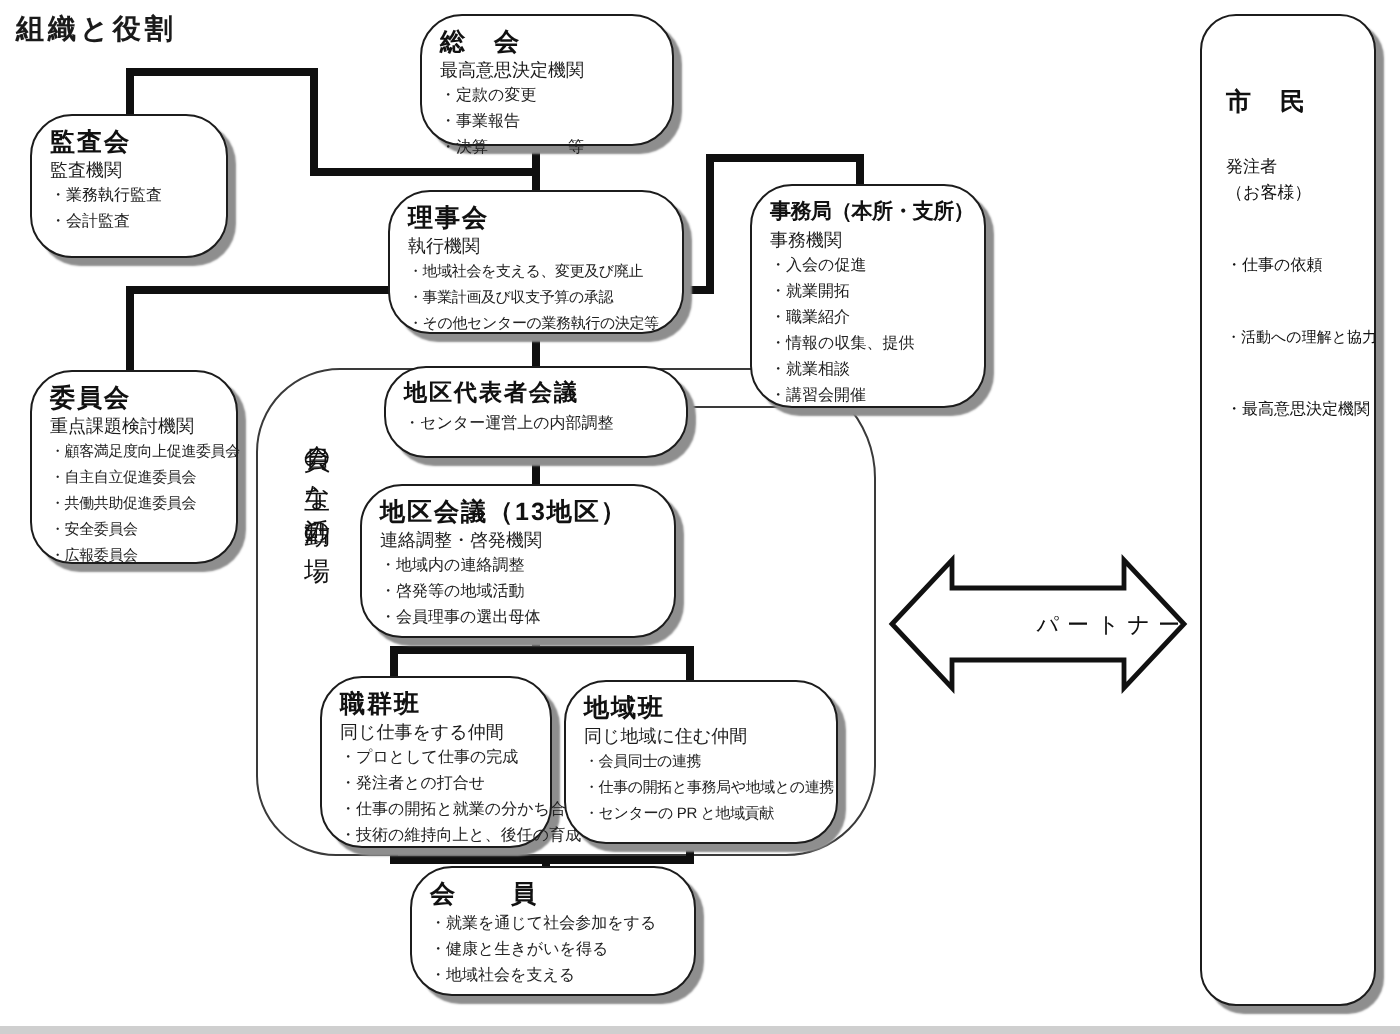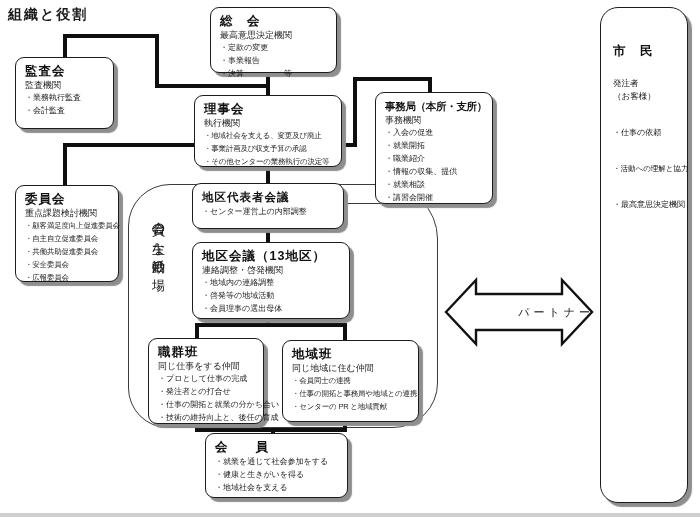--- a/index.html
+++ b/index.html
@@ -9,21 +9,21 @@
     font-family:"Liberation Sans","DejaVu Sans",sans-serif;
     color:#111;
   }
   .page-title{
     position:absolute;left:8px;top:6px;
     font-size:14px;font-weight:bold;letter-spacing:2px;color:#1a1a1a;text-align:center;
   }
   
   .box{
     position:absolute;background:#fff;border:1.5px solid #1c1c1c;
-    border-radius:9px;box-shadow:4px 4px 1px #8e8e8e;
+    border-radius:21px;box-shadow:4px 4px 1px #8e8e8e;
     padding:5px 7px 0 9px;box-sizing:border-box;z-index:3;
   }
   .box-title{font-size:12.5px;font-weight:bold;letter-spacing:1px;line-height:16px;white-space:nowrap;}
   .t-sm .box-title{font-size:10.5px;letter-spacing:-0.3px;}
   .box-sub{font-size:9px;line-height:12px;white-space:nowrap;color:#1c1c1c;}
   .box-item{font-size:8px;line-height:13px;white-space:nowrap;color:#222;}
   .tight .box-item{font-size:7.5px;letter-spacing:-0.2px;}
   
   .shimin{padding:35px 6px 0 12px;border-radius:18px;}
   .shimin .box-title{margin-bottom:18px;}
@@ -125,29 +125,29 @@
   <div class="box-item">・共働共助促進委員会</div>
   <div class="box-item">・安全委員会</div>
   <div class="box-item">・広報委員会</div>
 </div>
 
 <div class="box" style="left:192px;top:183px;width:152px;height:46px">
   <div class="box-title" style="font-size:11.5px">地区代表者会議</div>
   <div class="box-item">・センター運営上の内部調整</div>
 </div>
 
-<div class="box" style="left:192px;top:242px;width:158px;height:77px">
+<div class="box" style="left:180px;top:242px;width:158px;height:77px">
   <div class="box-title">地区会議（13地区）</div>
   <div class="box-sub">連絡調整・啓発機関</div>
   <div class="box-item">・地域内の連絡調整</div>
   <div class="box-item">・啓発等の地域活動</div>
   <div class="box-item">・会員理事の選出母体</div>
 </div>
 
-<div class="box" style="left:148px;top:338px;width:116px;height:86px">
+<div class="box" style="left:160px;top:338px;width:116px;height:86px">
   <div class="box-title">職群班</div>
   <div class="box-sub">同じ仕事をする仲間</div>
   <div class="box-item">・プロとして仕事の完成</div>
   <div class="box-item">・発注者との打合せ</div>
   <div class="box-item">・仕事の開拓と就業の分かち合い</div>
   <div class="box-item">・技術の維持向上と、後任の育成</div>
 </div>
 
 <div class="box tight" style="left:282px;top:340px;width:137px;height:82px">
   <div class="box-title">地域班</div>

